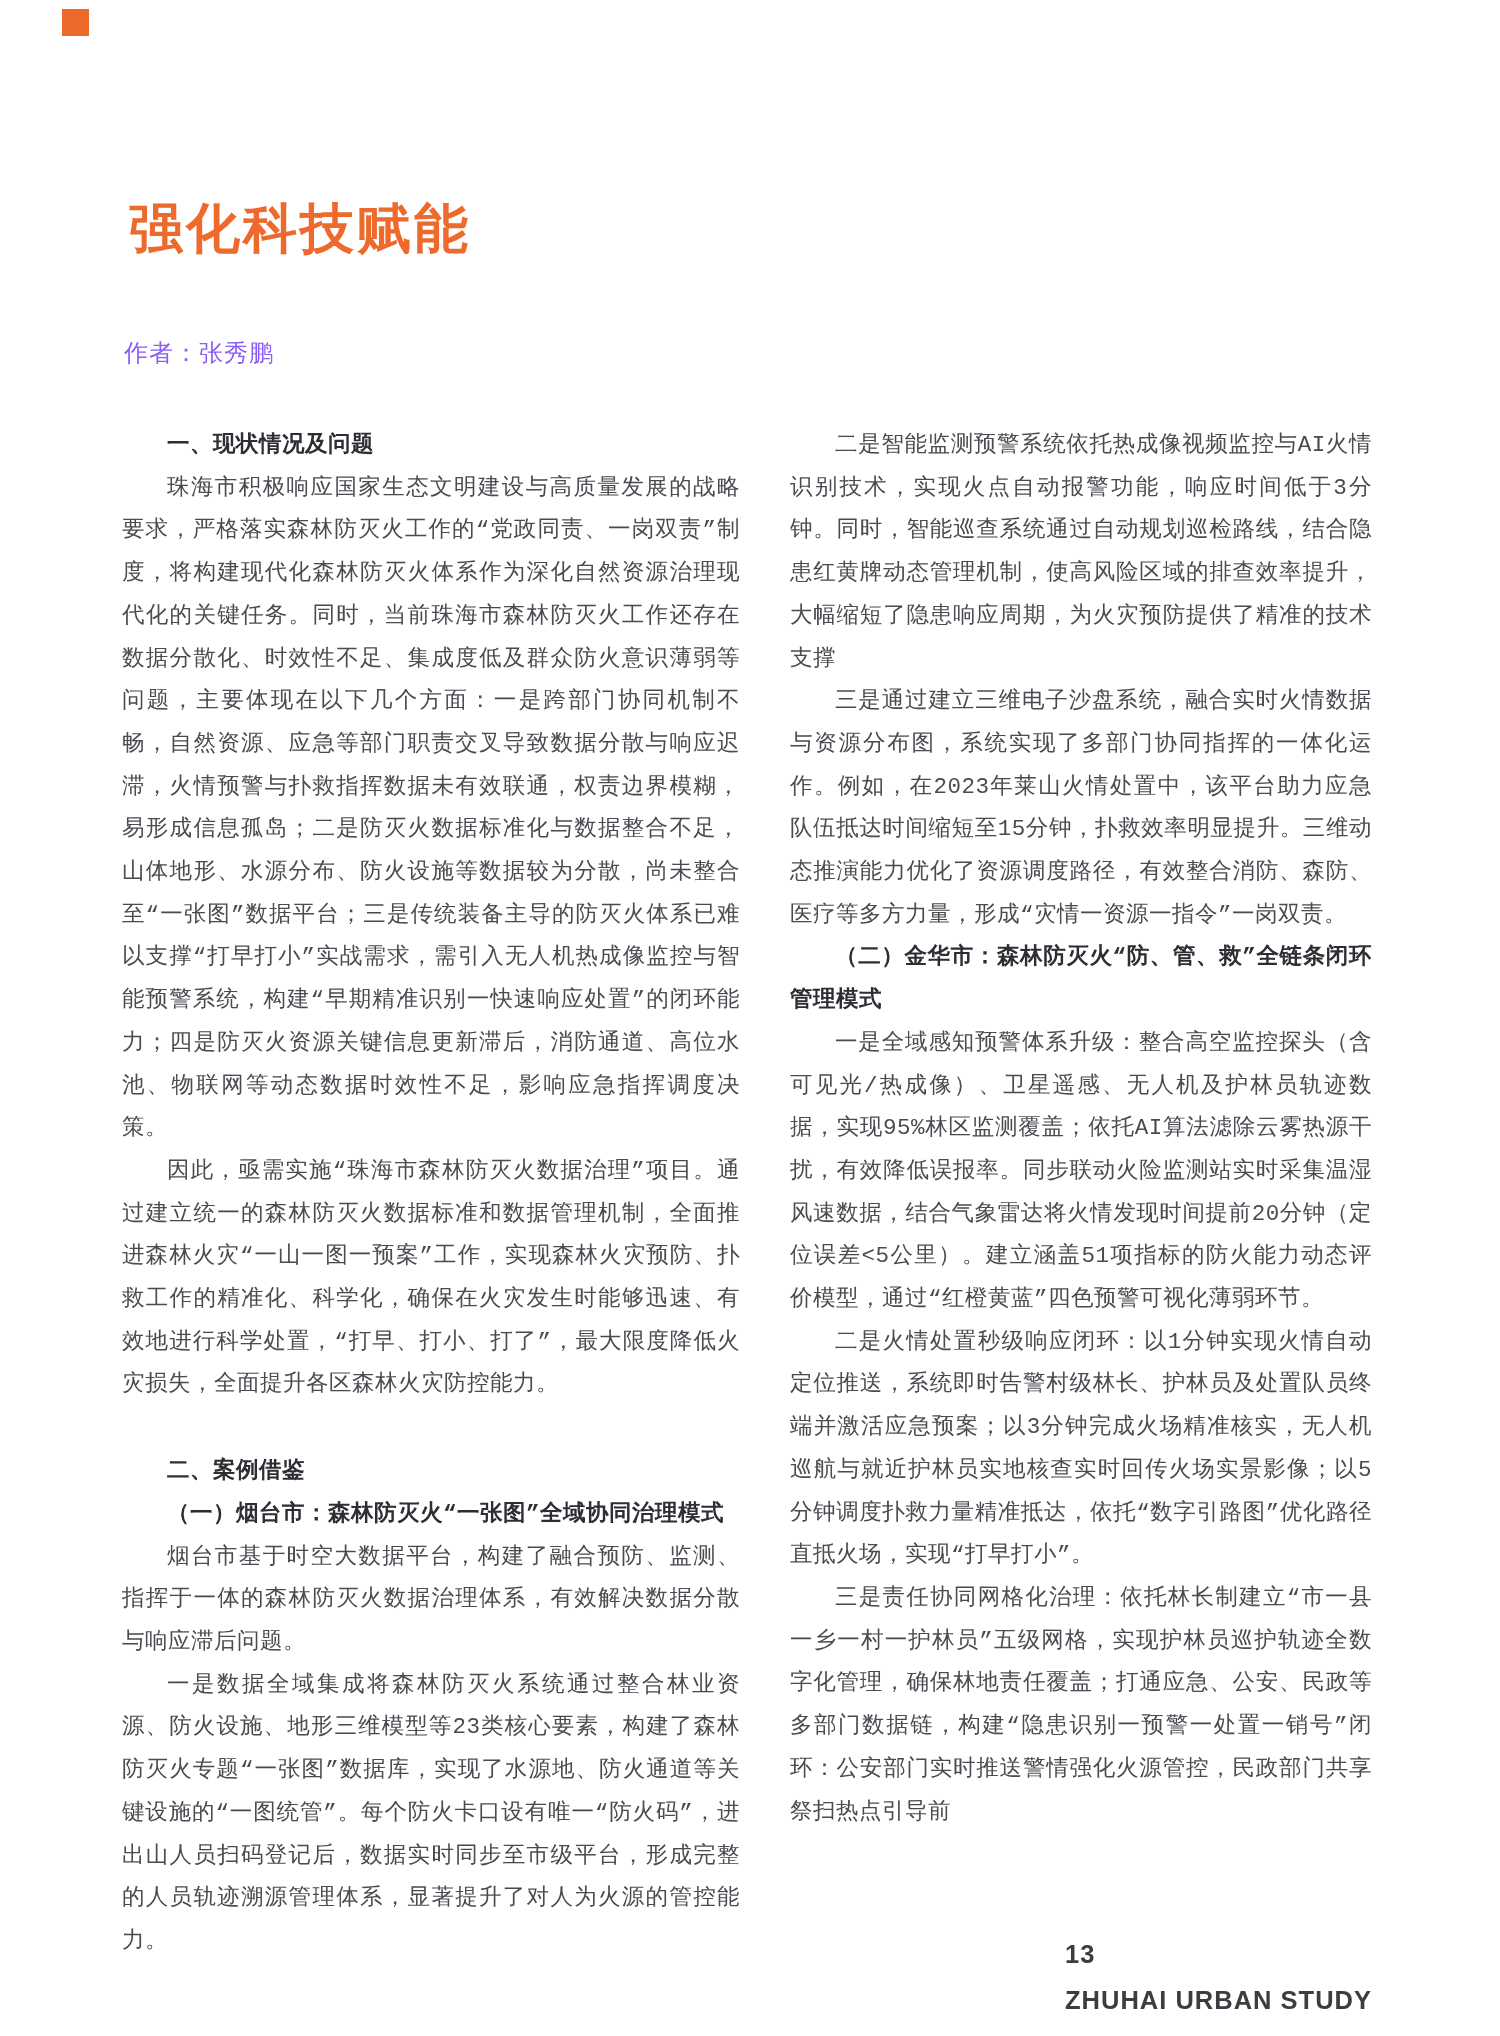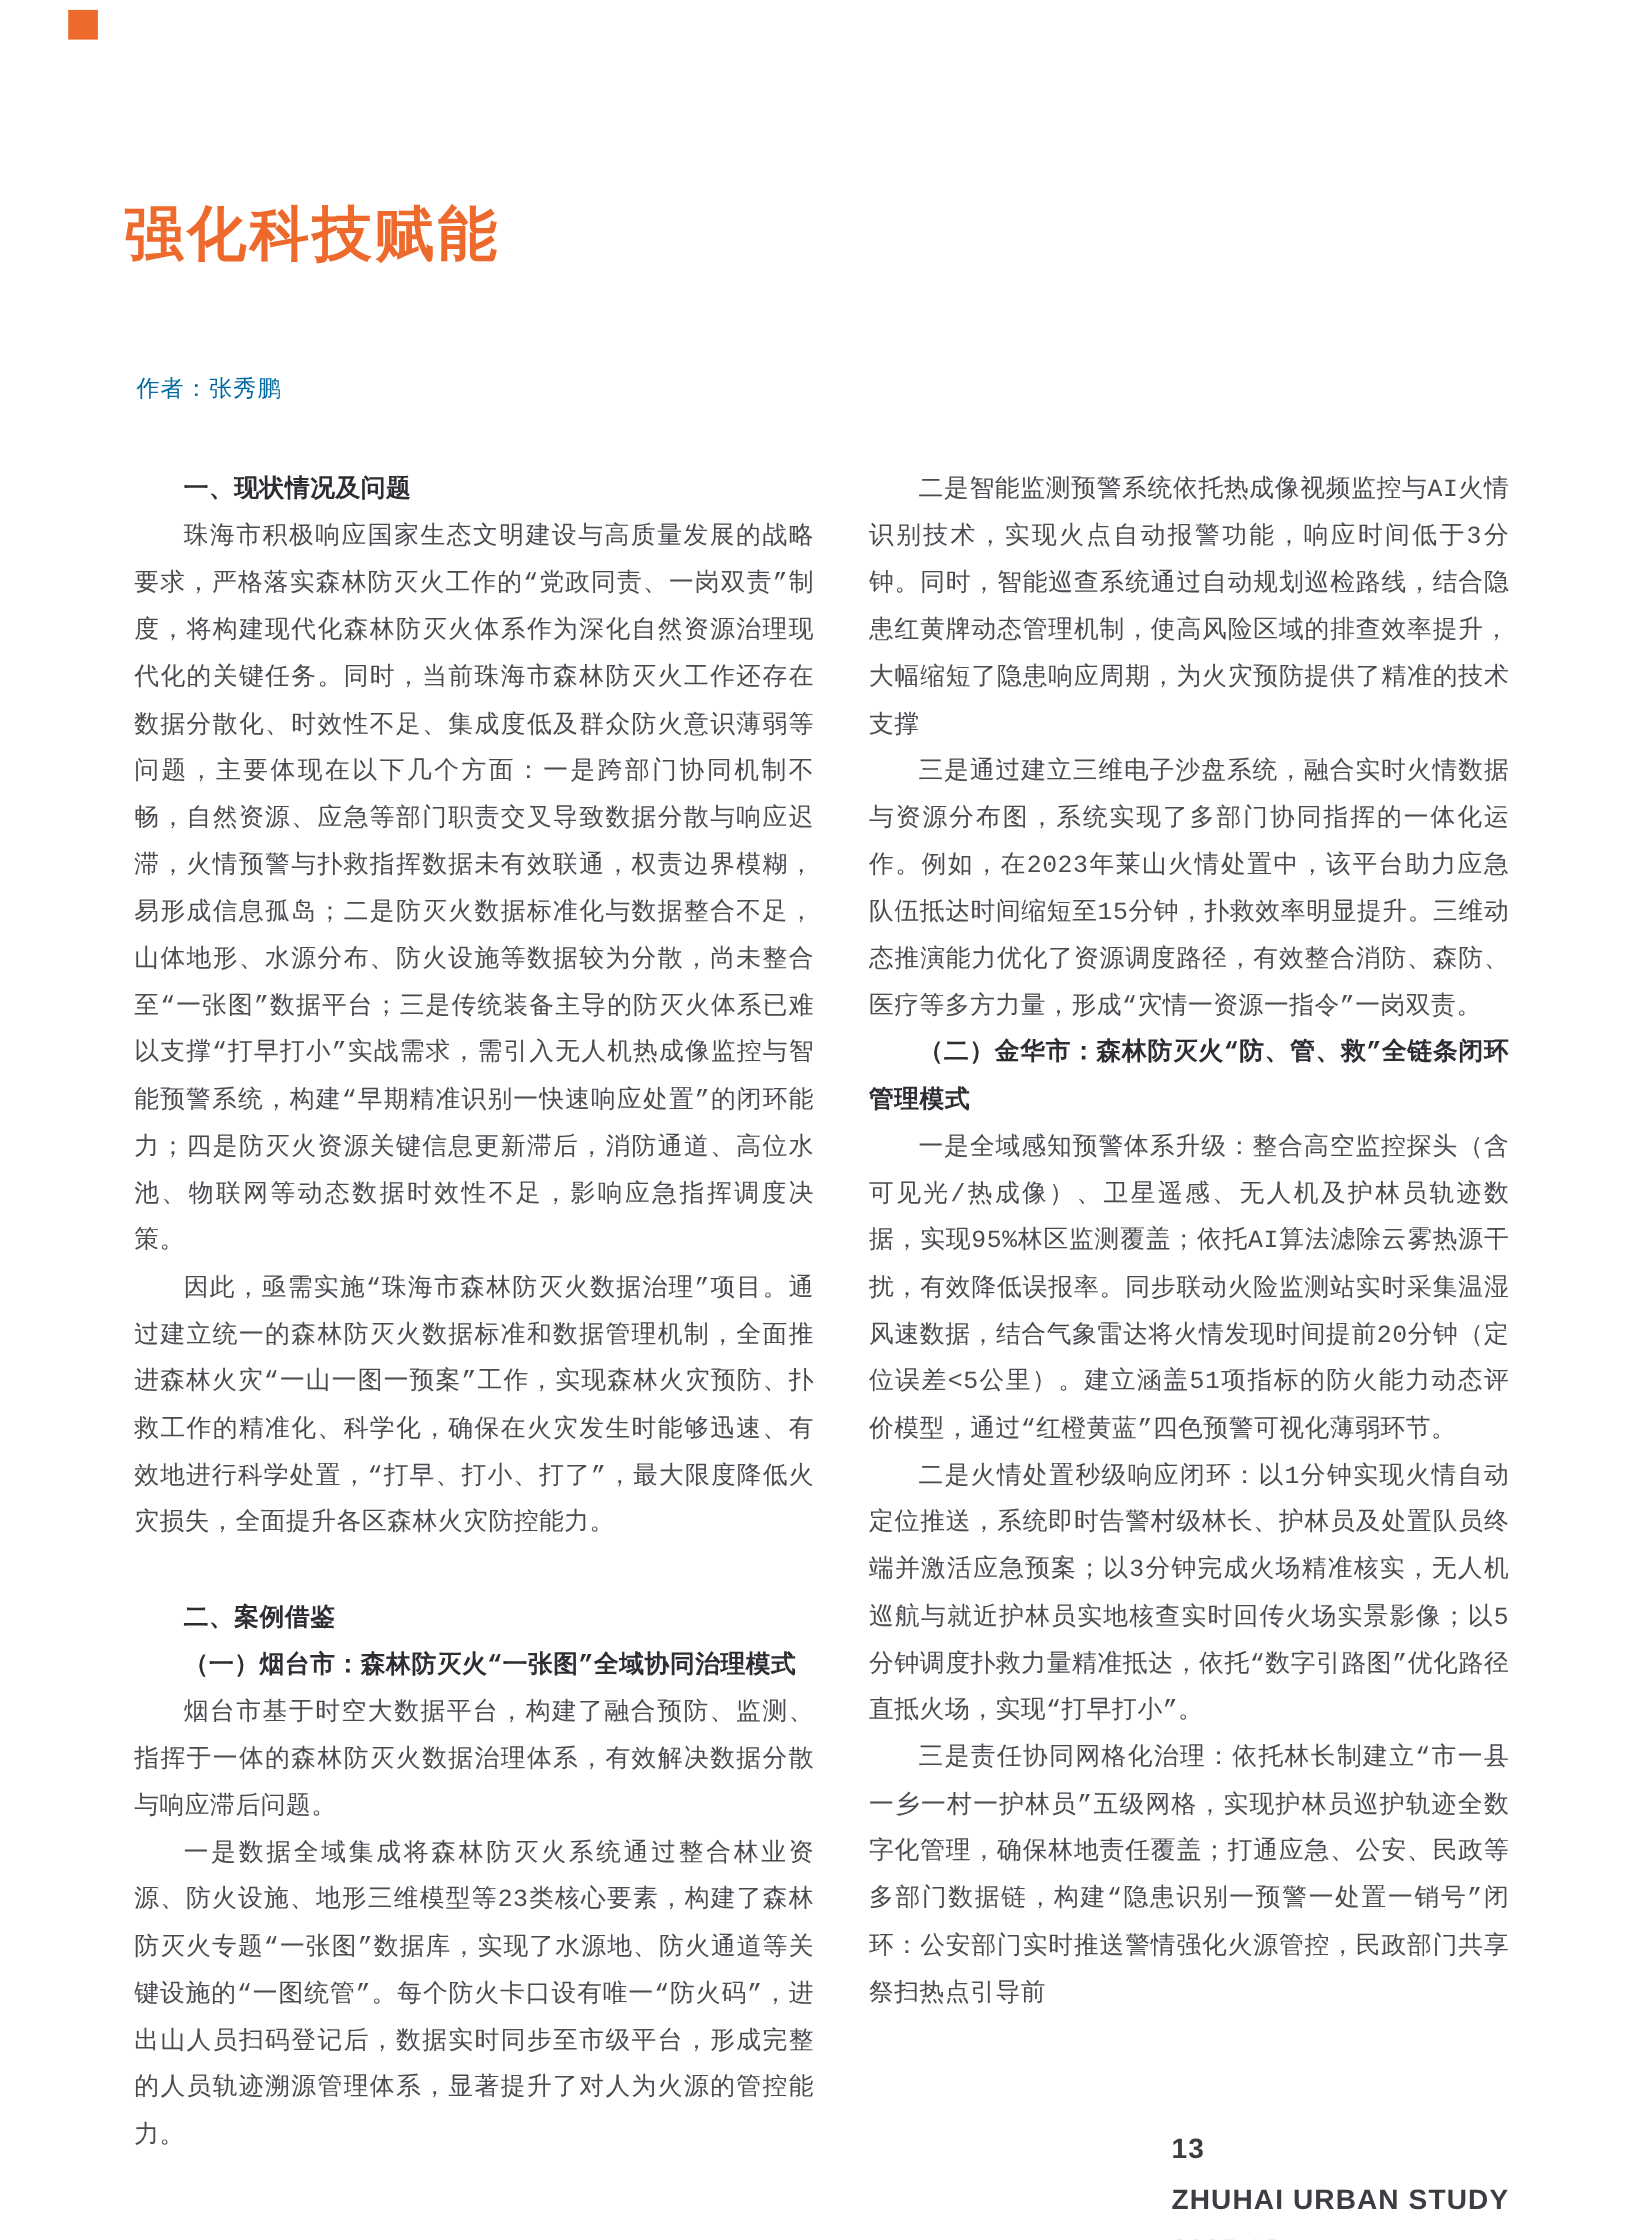--- a/index.html
+++ b/index.html
@@ -20,36 +20,36 @@
     left: 62px;
     top: 9px;
     width: 27px;
     height: 27px;
     background: #ED6A2C;
   }
   .title {
     position: absolute;
     left: 113px;
     top: 177px;
-    margin: 0;
+    margin: 16px;
     font-size: 54px;
     line-height: 71px;
     font-weight: bold;
     color: #ED6A2C;
     letter-spacing: 3px;
     white-space: nowrap;
   }
   .title span { display: block; }
   .author {
     position: absolute;
     left: 124px;
     top: 340px;
-    font-size: 21px;
+    font-size: 24px;
     line-height: 26px;
-    color: #0369a1;
+    color: #8b5cf6;
     letter-spacing: 1px;
   }
   .col {
     position: absolute;
     top: 424px;
     text-align: justify;
     text-justify: inter-character;
     word-break: break-all;
     font-size: 22.5px;
     line-height: 42.7px;

